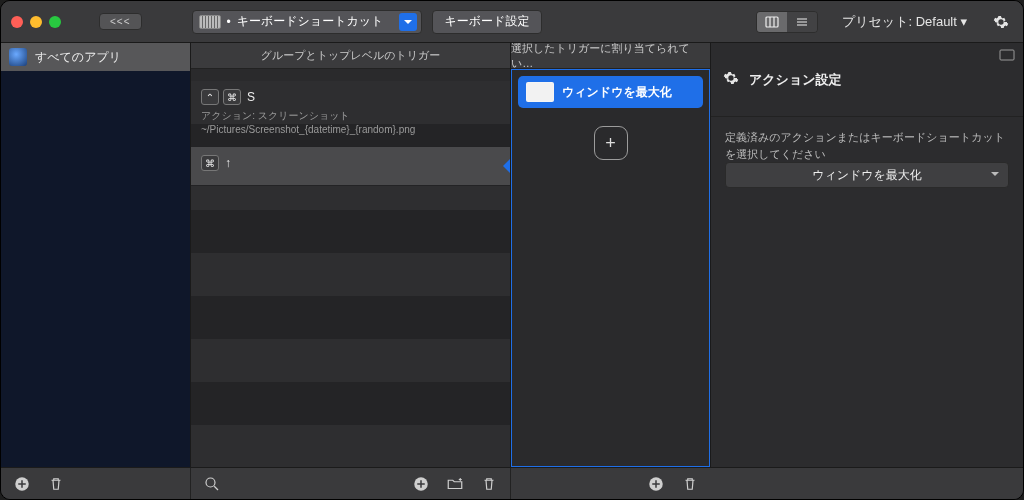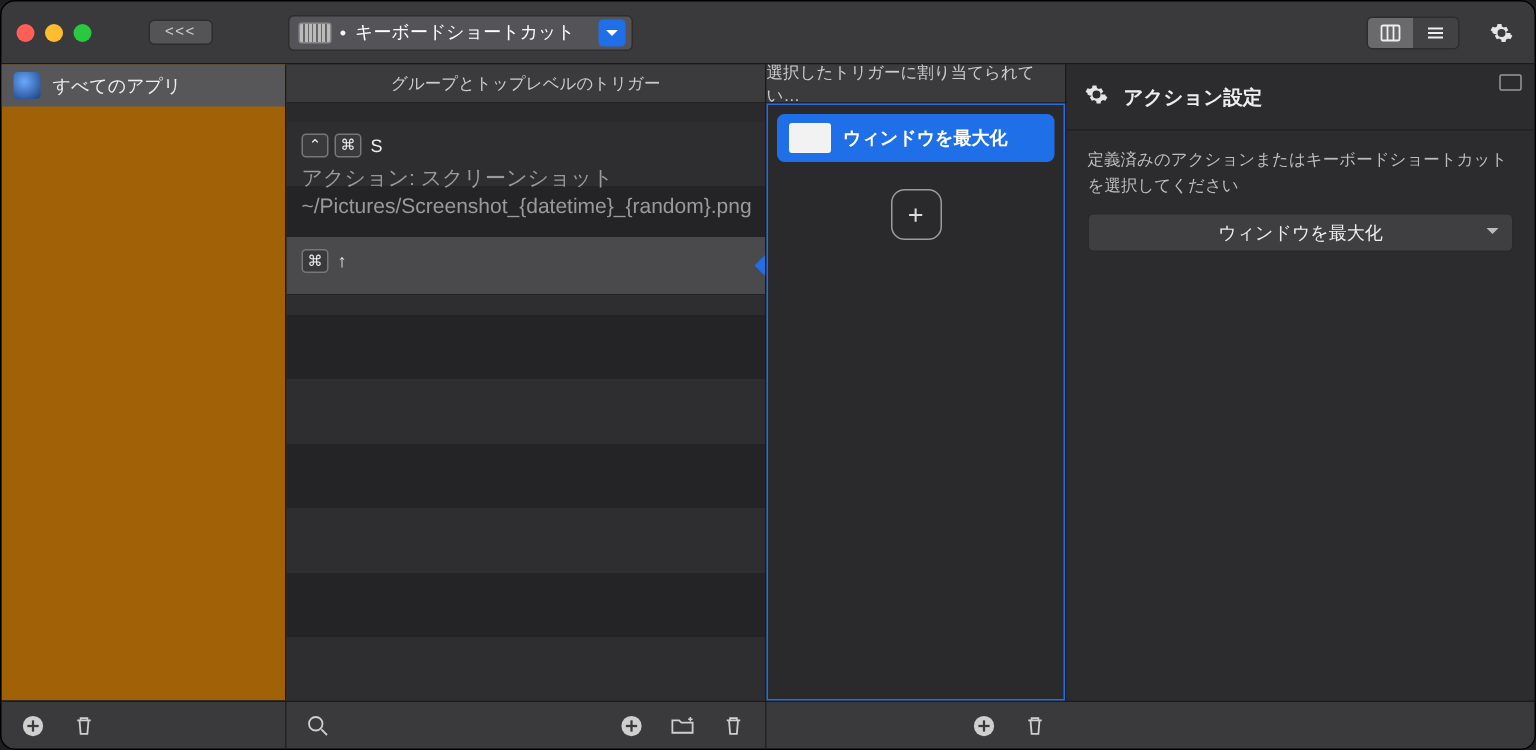--- a/index.html
+++ b/index.html
@@ -22,54 +22,54 @@
   .seg { display:flex; border:1px solid #2d2d2d; border-radius:4px; overflow:hidden; height:22px;}
   .seg div { width:30px; background:#424244; display:flex; align-items:center; justify-content:center;}
   .seg div.on { background:#6a6a6c;}
   .seg svg { width:14px; height:12px; stroke:#eee; fill:none; stroke-width:1.2;}
   .preset { color:#e5e5e5; font-size:13px; margin-left:14px; margin-right:6px; display:flex; align-items:center; gap:4px;}
   .gear-btn { width:24px; display:flex; align-items:center; justify-content:center; margin-left:6px;}
   .gear-btn svg { width:16px; height:16px; fill:#e5e5e5;}
   
   .body { flex:1; display:flex; min-height:0;}
   .col { display:flex; flex-direction:column; border-right:1px solid #1a1a1a; min-height:0;}
-  .col1 { width:190px; background:#a16207;}
+  .col1 { width:190px; background:#0f172a;}
   .col2 { width:320px; background:#2a2a2c;gap:12px;}
   .col3 { width:200px; background:#2a2a2c;}
   .col4 { flex:1; background:#2c2c2e; border-right:none;}
   .col-header { height:26px; background:#3b3b3d; display:flex; align-items:center; justify-content:center; font-size:11px; color:#ccc; border-bottom:1px solid #222;}
   
   .app-row { display:flex; align-items:center; gap:8px; padding:5px 8px; font-size:12px; color:#eee;}
   .app-row.sel { background:#575759;}
   .app-icon { width:18px; height:18px; border-radius:3px; display:flex; align-items:center; justify-content:center; font-size:12px;}
   .globe-icon { background: radial-gradient(circle at 40% 35%, #6aa9ff, #1a3f7a); }
   .finder-icon { background: linear-gradient(90deg,#2aa1ff 50%, #f2f2f2 50%); position:relative;}
   
   .col-content { flex:1; overflow:hidden; position:relative;}
   .stripes::after { content:""; position:absolute; inset:0; background: repeating-linear-gradient(#2e2e30 0 43px,#242426 43px 86px); z-index:0;}
   .row { position:relative; z-index:1; padding:8px 10px 10px 10px; border-bottom:1px solid #232325;}
   .row .keys { display:flex; gap:4px; margin-bottom:4px;}
   .keycap { width:18px; height:16px; border:1px solid #777; border-radius:3px; display:flex; align-items:center; justify-content:center; font-size:10px; color:#eee; background:#3a3a3c;}
   .keylabel { color:#eee; font-size:12px; align-self:center; margin-left:2px;}
-  .sub { color:#9a9a9a; font-size:14px; line-height:1.35;}
+  .sub { color:#9a9a9a; font-size:10px; line-height:1.35;}
   .row.sel { background:#4a4a4c;}
   .row.sel::after { content:""; position:absolute; right:-1px; top:50%; transform:translateY(-50%); border:8px solid transparent; border-right-color:#1f6fe8;}
   .add-square { width:34px; height:34px; border:1.5px solid #9c9c9c; border-radius:9px; display:flex; align-items:center; justify-content:center; margin:18px auto 0; color:#ddd; font-size:18px; font-weight:300;}
   
   .col3 .col-content { border:1.5px solid #1f6fe8; margin:0; }
   .action-chip { margin:6px; background:#1f6fe8; border-radius:5px; display:flex; align-items:center; gap:8px; padding:6px 8px; color:#fff; font-size:12px; font-weight:600; position:relative;}
   .action-chip .thumb { width:28px; height:20px; background:#f2f2f2; border-radius:2px; border:1px solid #fff4;}
   .action-chip::after { content:""; position:absolute; left:50%; bottom:-7px; transform:translateX(-50%); border:7px solid transparent; border-top-color:#1f6fe8;}
   
-  .panel-head { display:flex; align-items:center; gap:10px; padding:12px 12px; border-bottom:1px solid #222; position:relative;}
+  .panel-head { display:flex; align-items:center; gap:10px; padding:27px 12px; border-bottom:1px solid #222; position:relative;}
   .panel-head .title { font-size:13px; font-weight:600; color:#eee;}
   .panel-head .corner { position:absolute; right:8px; top:6px; }
   .panel-head .corner svg { width:16px; height:12px; stroke:#999; fill:none;}
   .panel-body { padding:12px 14px; font-size:11px; color:#bdbdbd;}
-  .panel-body .hint { margin-bottom:10px; line-height:1.5;font-family:Liberation Serif, serif;}
+  .panel-body .hint { line-height:1.5;font-family:Liberation Serif, serif;}
   .select-row { background:#3f3f41; border:1px solid #2a2a2a; border-radius:4px; height:26px; display:flex; align-items:center; justify-content:center; position:relative; color:#eee; font-size:12px;}
   .select-row .chev { position:absolute; right:8px; top:50%; transform:translateY(-50%);}
   .select-row .chev svg{width:10px;height:10px; fill:#bbb;}
   .add-action-link { text-align:center; color:#8a8a8a; font-size:11px; margin-top:8px;}
   
   .footer { display:flex; height:32px; background:#3a3a3c; border-top:1px solid #1b1b1b;}
   .footer .sect { display:flex; align-items:center; gap:12px; padding:0 10px; border-right:1px solid #222;}
   .footer .sect:last-child{border-right:none;}
   .footer .sect.s1{width:190px;} .footer .sect.s2{width:320px;} .footer .sect.s3{width:200px;}
   .fbtn { width:22px; height:22px; display:flex; align-items:center; justify-content:center;}
@@ -94,37 +94,41 @@
         <span class="kb-icon"></span>
         <span style="color:#fff">•</span>
         <span class="label">キーボードショートカット</span>
         <span class="caret">
           <svg viewBox="0 0 10 10">
               <path d="M1 3l4 4 4-4z"></path>
               <path d="M1 2l4-1 4 1z" opacity=".0"></path>
             </svg>
         </span>
       </div>
+      <div class="pill-btn">キーボード設定</div>
     </div>
     <div class="spacer"></div>
     <div class="seg">
       <div class="on">
           <svg viewBox="0 0 14 12">
             <rect x="1" y="1" width="12" height="10" rx="1"></rect>
             <line x1="5" y1="1" x2="5" y2="11"></line>
             <line x1="9" y1="1" x2="9" y2="11"></line>
           </svg>
         </div>
       <div>
           <svg viewBox="0 0 14 12">
             <line x1="2" y1="3" x2="12" y2="3"></line>
             <line x1="2" y1="6" x2="12" y2="6"></line>
             <line x1="2" y1="9" x2="12" y2="9"></line>
           </svg>
         </div>
+    </div>
+    <div class="preset">
+      <span>プリセット: Default ▾</span>
     </div>
     <div class="gear-btn">
       <svg viewBox="0 0 24 24">
           <path d="M12 8a4 4 0 100 8 4 4 0 000-8zm9 4a7 7 0 01-.1 1.2l2 1.6-2 3.4-2.4-.8a7 7 0 01-2 1.2l-.4 2.4h-4l-.4-2.4a7 7 0 01-2-1.2l-2.4.8-2-3.4 2-1.6A7 7 0 013 12a7 7 0 01.1-1.2l-2-1.6 2-3.4 2.4.8a7 7 0 012-1.2L8 3h4l.4 2.4a7 7 0 012 1.2l2.4-.8 2 3.4-2 1.6c.1.4.2.8.2 1.2z"></path>
         </svg>
     </div>
   </div>
 
   <div class="body">
 

